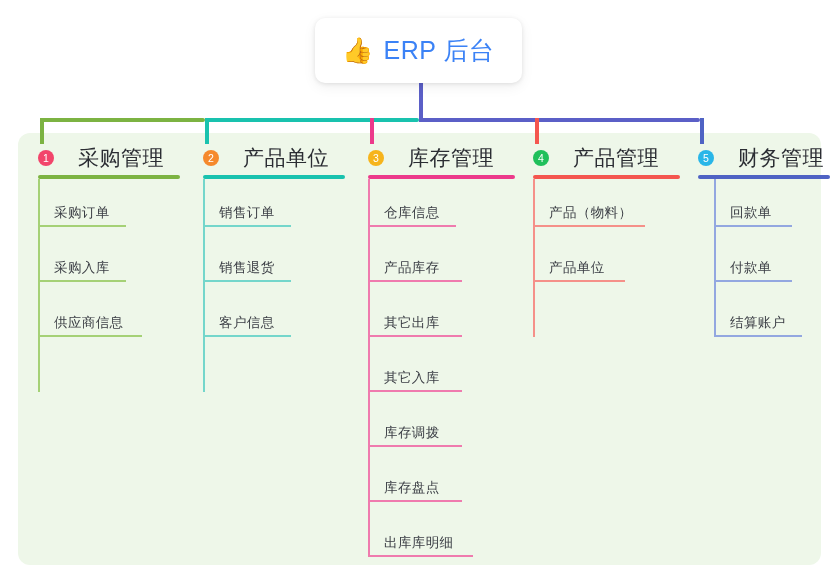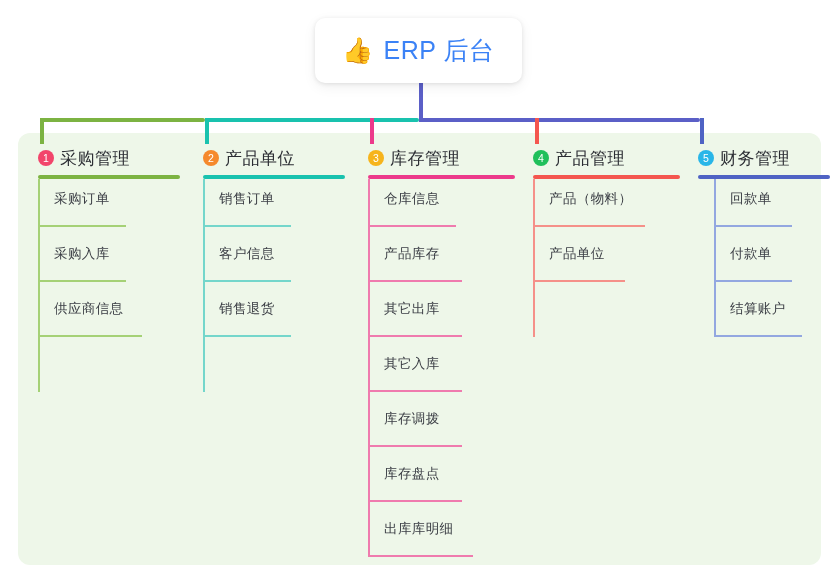--- a/index.html
+++ b/index.html
@@ -33,28 +33,28 @@
   .conn{position:absolute;}
 
   
   .col{position:absolute;top:146px;}
   .col-head{display:flex;align-items:center;gap:6px;height:24px;white-space:nowrap;}
   .badge{
     width:16px;height:16px;border-radius:50%;
     color:#fff;font-size:10.5px;line-height:16px;text-align:center;
     flex:0 0 auto;font-family:"Liberation Sans",sans-serif;
   }
-  .col-title{font-size:17px;color:#2b2d33;letter-spacing:.5px;}
+  .col-title{font-size:21px;color:#2b2d33;letter-spacing:.5px;margin-left:18px;}
   .col-rule{height:4px;border-radius:2px;margin-top:5px;}
 
   .items{position:relative;margin-top:0;}
   .stem{position:absolute;left:0;top:0;width:2px;}
   .item{position:relative;height:55px;}
   .item-label{
-    position:absolute;left:16px;bottom:26px;
+    position:absolute;left:16px;bottom:12px;
     font-size:13.5px;color:#3a3d44;white-space:nowrap;letter-spacing:.4px;
   }
   .item-rule{position:absolute;left:0;bottom:7px;height:2px;}
 </style>
 </head>
 <body>
 
 <div id="stage">
 
   <div class="panel"></div>
@@ -105,25 +105,25 @@
           <span class="col-title">产品单位</span>
         </div>
         <div class="col-rule" style="background: rgb(25, 194, 174); width: 142px;"></div>
         <div class="items" style="height: 220px;">
           <div class="stem" style="background: rgb(116, 214, 203); height: 213px;"></div>
           <div class="item">
             <span class="item-label">销售订单</span>
             <div class="item-rule" style="background: rgb(116, 214, 203); width: 88px;"></div>
           </div>
           <div class="item">
+            <span class="item-label">销售退货</span>
+            <div class="item-rule" style="background: rgb(116, 214, 203); width: 88px;"></div>
+          </div>
+          <div class="item">
             <span class="item-label">客户信息</span>
-            <div class="item-rule" style="background: rgb(116, 214, 203); width: 88px;"></div>
-          </div>
-          <div class="item">
-            <span class="item-label">销售退货</span>
             <div class="item-rule" style="background: rgb(116, 214, 203); width: 88px;"></div>
           </div>
         </div>
       </div>
       <div class="col" style="left: 368px; width: 155px;">
         <div class="col-head">
           <span class="badge" style="background: rgb(246, 180, 28);">3</span>
           <span class="col-title">库存管理</span>
         </div>
         <div class="col-rule" style="background: rgb(236, 58, 139); width: 147px;"></div>

